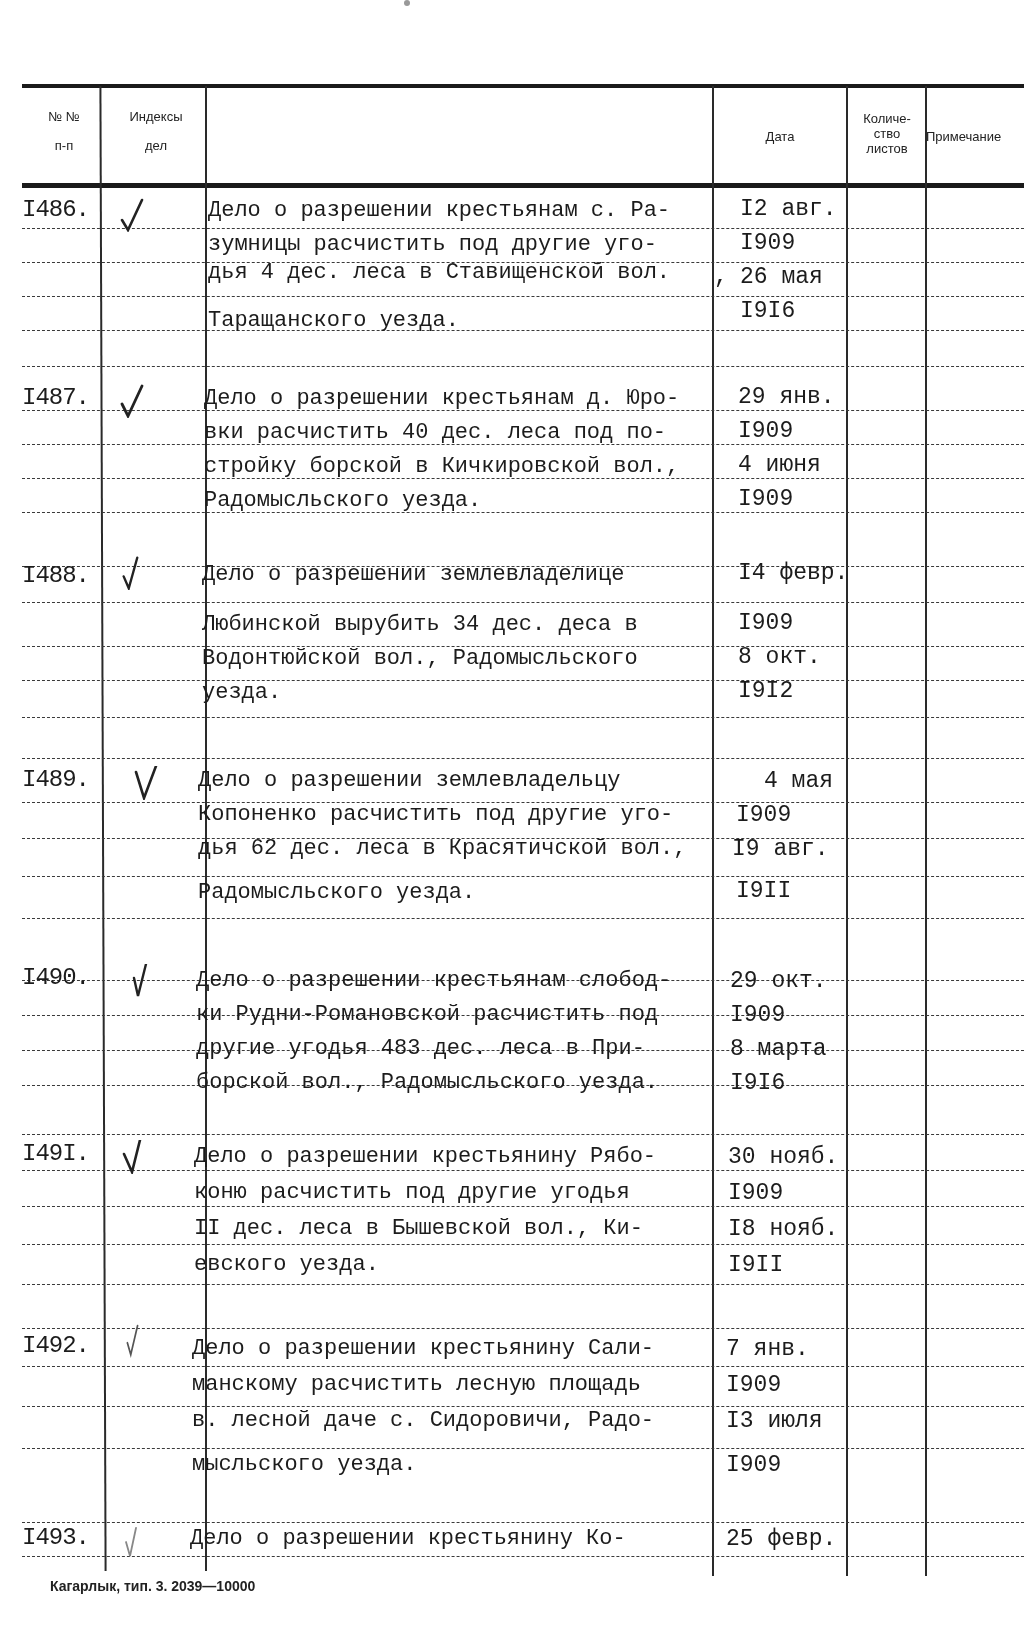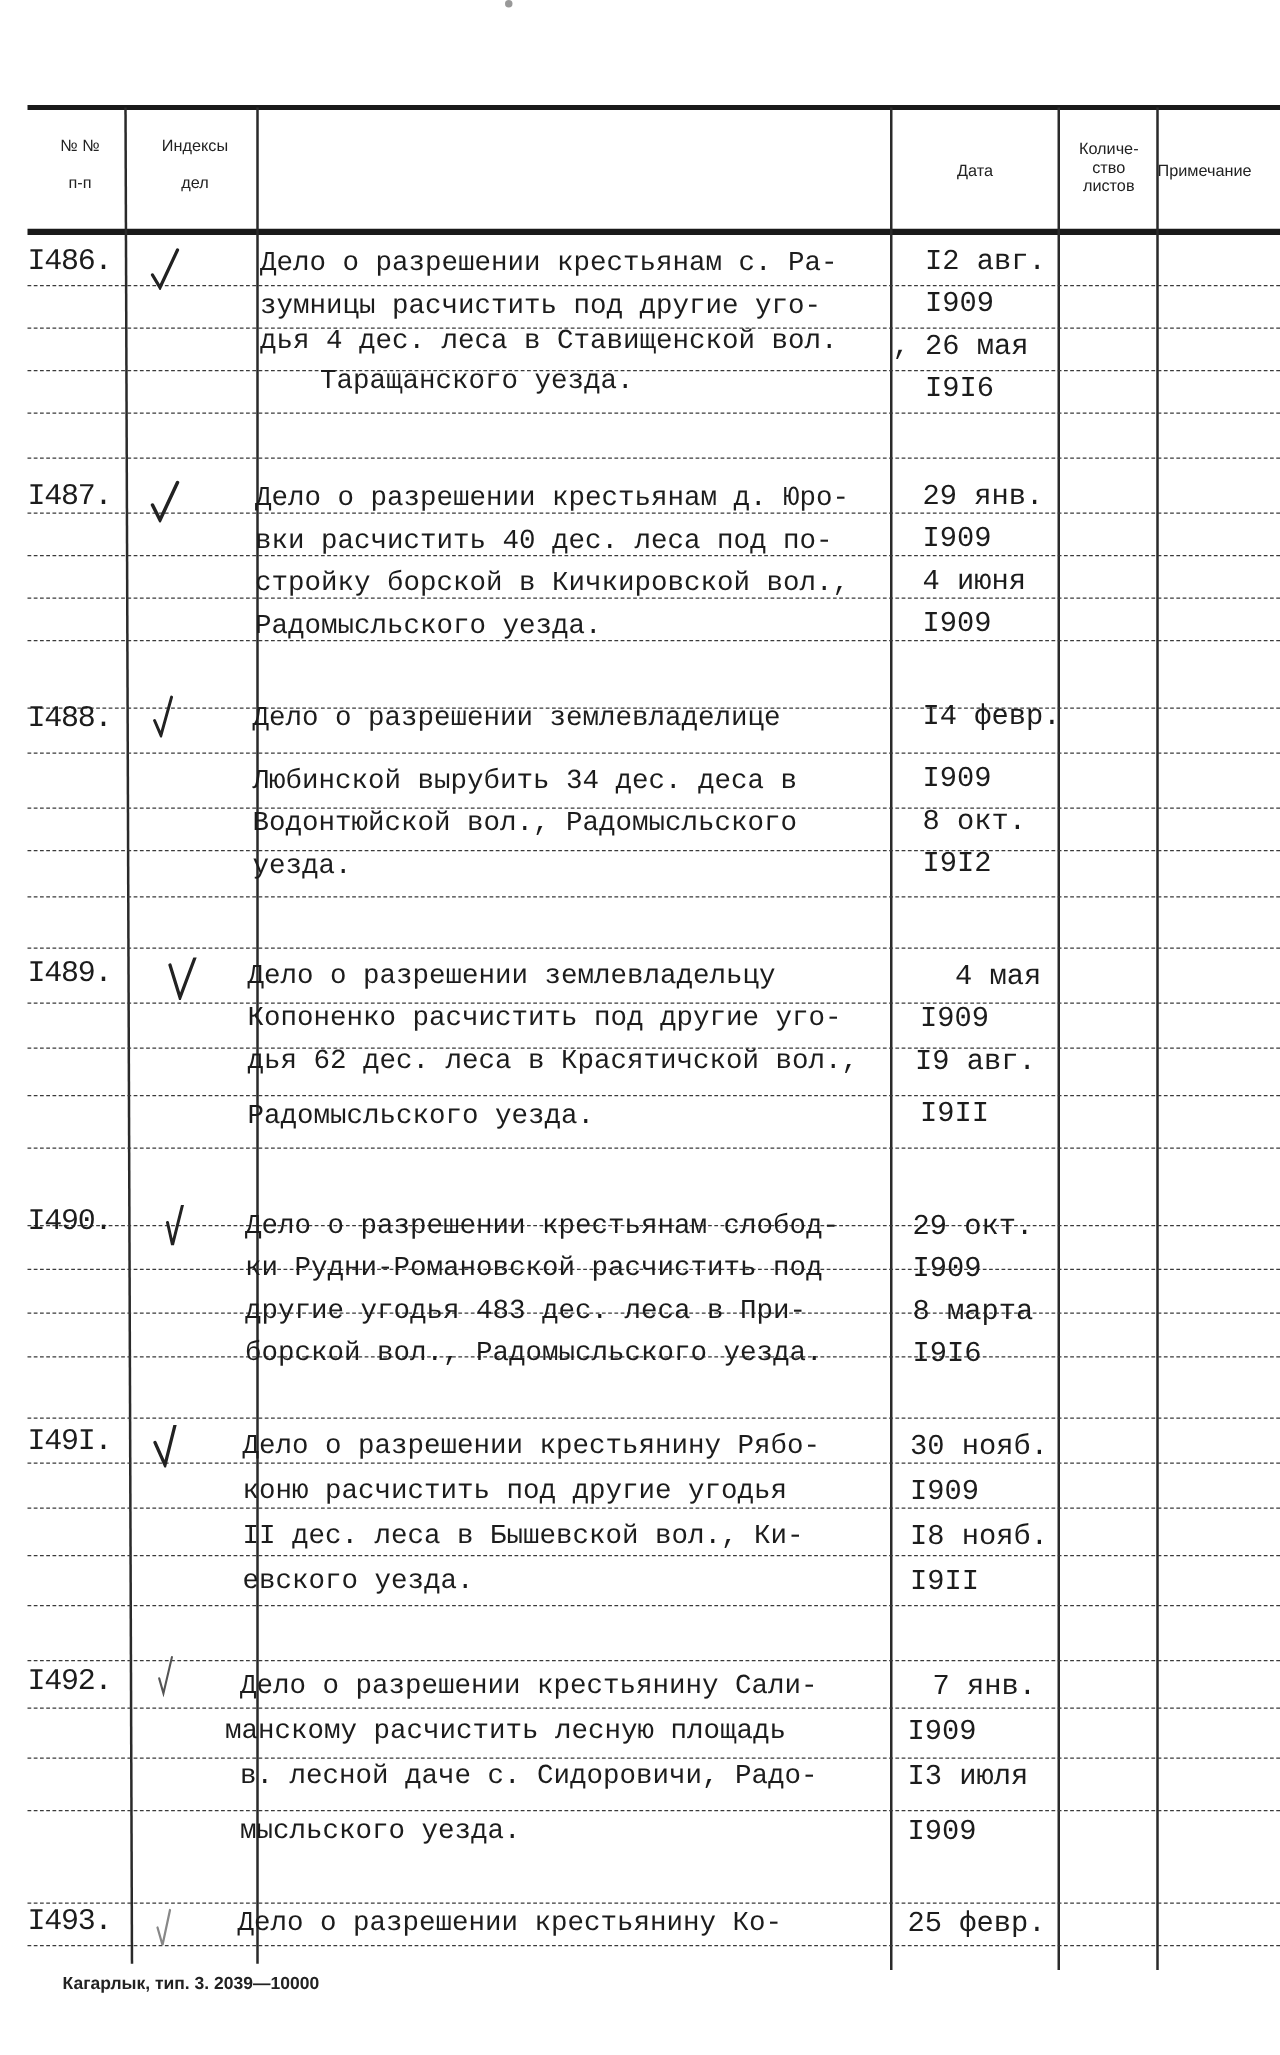--- a/index.html
+++ b/index.html
@@ -176,21 +176,21 @@
   </div>
 
   <div class="entry" style="top:196px;">
     <div class="num" style="top:0px;">I486.</div>
     <svg class="check" style="top:2px;" viewBox="0 0 30 34">
       <path d="M4 22 L10 32 L24 2" stroke="#222" stroke-width="2.6" fill="none" stroke-linecap="round"></path>
     </svg>
     <div class="line-text" style="left:208px; top:2px;">Дело о разрешении крестьянам с. Ра-</div>
     <div class="line-text" style="left:208px; top:36px;">зумницы расчистить под другие уго-</div>
     <div class="line-text" style="left:208px; top:64px;">дья 4 дес. леса в Ставищенской вол.</div>
-    <div class="line-text" style="left:208px; top:96px;padding-left:48px;">Таращанского уезда.</div>
+    <div class="line-text" style="left:208px; top:112px;">Таращанского уезда.</div>
     <div class="date-text" style="left:740px; top:0px;">I2 авг.</div>
     <div class="date-text" style="left:740px; top:34px;">I909</div>
     <div class="date-text" style="left:714px; top:68px;">,</div>
     <div class="date-text" style="left:740px; top:68px;">26 мая</div>
     <div class="date-text" style="left:740px; top:102px;">I9I6</div>
   </div>
 
   <div class="entry" style="top:384px;">
     <div class="num" style="top:0px;">I487.</div>
     <svg class="check" style="top:0px;" viewBox="0 0 30 34">
@@ -265,24 +265,24 @@
     <div class="date-text" style="left:728px; top:76px;">I8 нояб.</div>
     <div class="date-text" style="left:728px; top:112px;">I9II</div>
   </div>
 
   <div class="entry" style="top:1332px;">
     <div class="num" style="top:0px;">I492.</div>
     <svg class="check" style="top:-8px; left:120px;" viewBox="0 0 30 40">
       <path d="M6 22 L10 36 L18 2" stroke="#555" stroke-width="2" fill="none" stroke-linecap="round"></path>
     </svg>
     <div class="line-text" style="left:192px; top:4px;">Дело о разрешении крестьянину Сали-</div>
-    <div class="line-text" style="left:180px; top:40px;">манскому расчистить лесную площадь</div>
+    <div class="line-text" style="left:192px; top:40px;">манскому расчистить лесную площадь</div>
     <div class="line-text" style="left:192px; top:76px;">в. лесной даче с. Сидоровичи, Радо-</div>
     <div class="line-text" style="left:192px; top:120px;">мысльского уезда.</div>
-    <div class="date-text" style="left:726px; top:4px;margin-left:20px;">7 янв.</div>
+    <div class="date-text" style="left:726px; top:4px;">7 янв.</div>
     <div class="date-text" style="left:726px; top:40px;">I909</div>
     <div class="date-text" style="left:726px; top:76px;">I3 июля</div>
     <div class="date-text" style="left:726px; top:120px;">I909</div>
   </div>
 
   <div class="entry" style="top:1524px;">
     <div class="num" style="top:0px;">I493.</div>
     <svg class="check" style="top:0px; left:120px;" viewBox="0 0 30 34">
       <path d="M6 18 L10 32 L16 4" stroke="#888" stroke-width="1.8" fill="none" stroke-linecap="round"></path>
     </svg>

